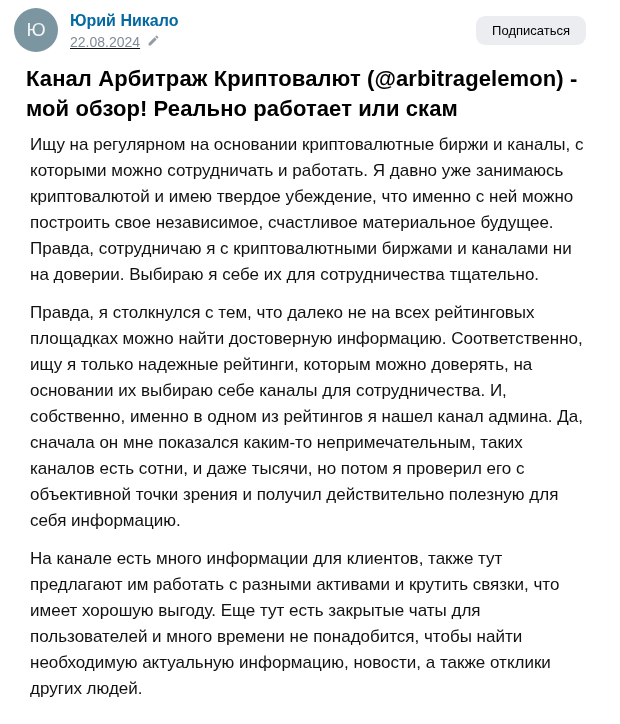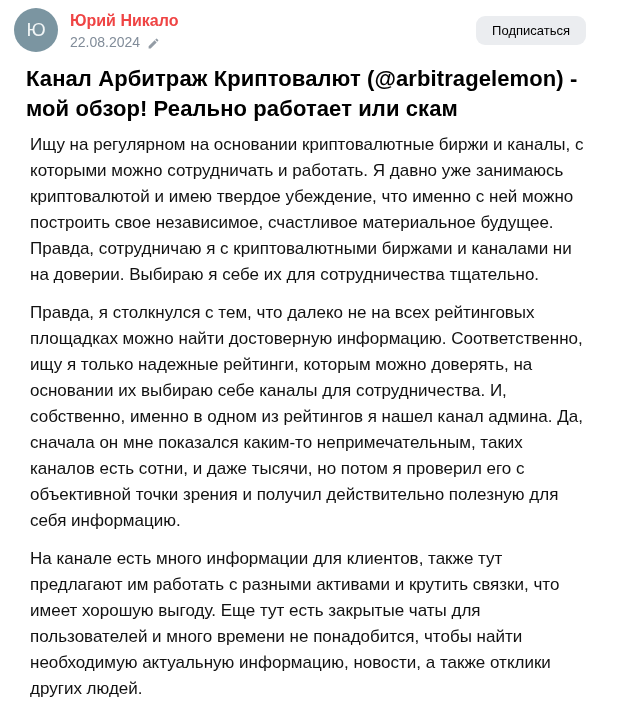--- a/index.html
+++ b/index.html
@@ -30,29 +30,30 @@
     align-items: center;
     justify-content: center;
     flex: 0 0 auto;
     cursor: pointer;
     user-select: none;
   }
   .author-info { margin-left: 12px; flex: 1 1 auto; }
   .author-name {
     font-size: 16px;
     font-weight: bold;
-    color: #ef4444;
+    color: #0369a1;
     line-height: 20px;
     cursor: pointer;
   }
   .post-date-row {
     display: flex;
-    align-items: flex-end;
+    align-items: flex-start;
     gap: 7px;
     margin-top: 3px;
+    text-decoration: underline;
   }
   .post-date {
     font-size: 14px;
     color: #818c99;
     cursor: pointer;
   }
   .edit-icon { display: inline-flex; align-items: center; }
   .subscribe-btn {
     border: none;
     background: #ebedf0;

